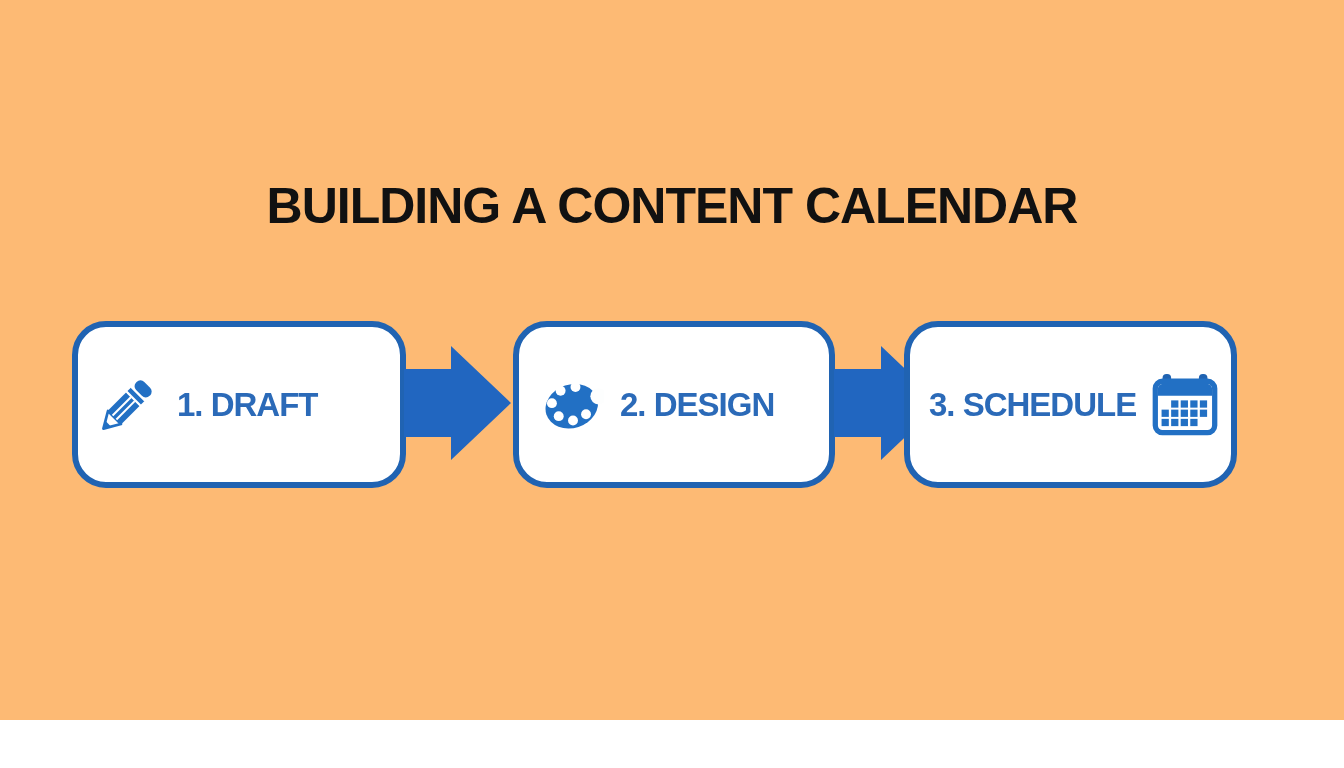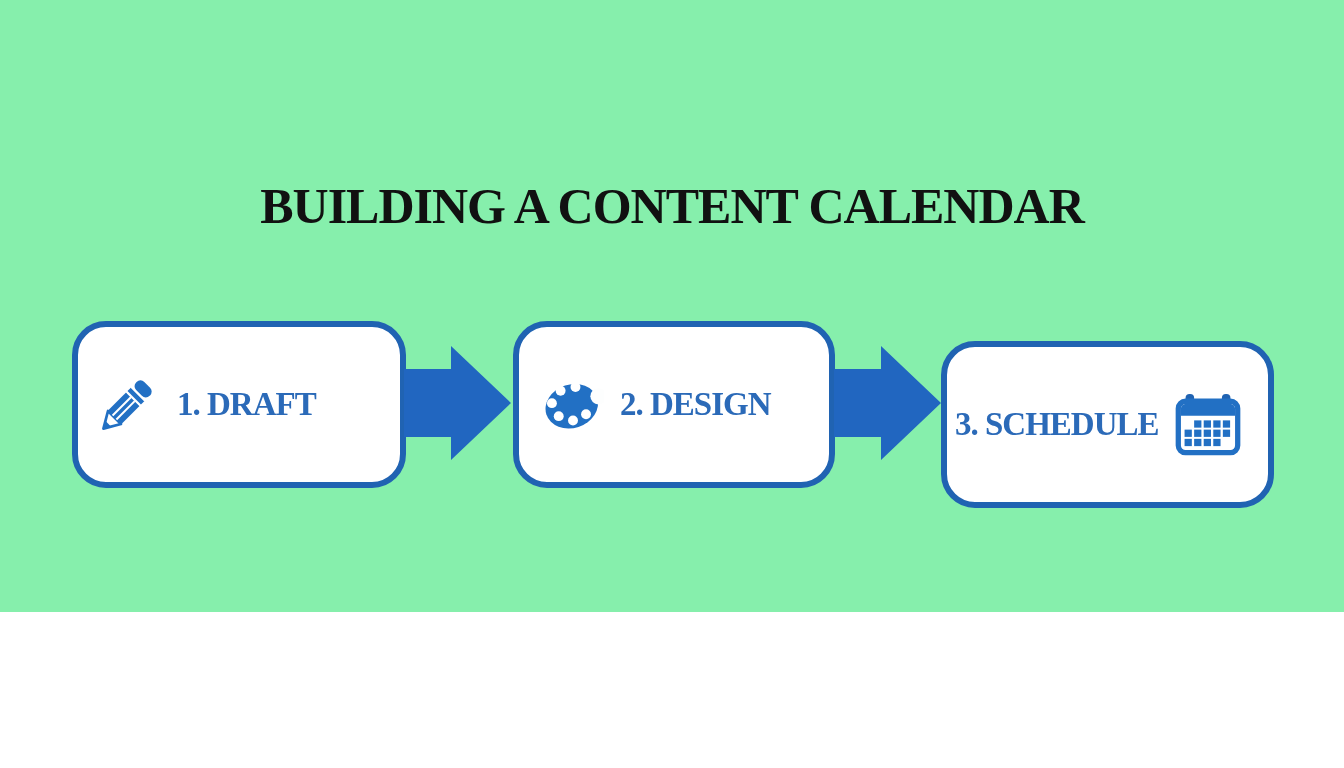--- a/index.html
+++ b/index.html
@@ -1,22 +1,22 @@
 <!DOCTYPE html>
 <html><head>
 <meta charset="utf-8">
 <style>
   html, body { margin: 0; padding: 0; }
   .page {
     position: relative;
     width: 1344px;
-    height: 612px;
-    background: #86efac;
+    height: 720px;
+    background: #fdba74;
     overflow: hidden;
-    font-family: Liberation Serif, serif;
+    font-family: Liberation Sans, sans-serif;
   }
   .title {
     position: absolute;
     left: 0; right: 0;
     top: 181px;
     margin: 0;
     text-align: center;
     font-size: 50px;
     line-height: 50px;
     font-weight: 700;
@@ -33,21 +33,21 @@
     border: 6px solid #2063b2;
     border-radius: 34px;
     display: flex;
     align-items: center;
     justify-content: flex-start;
     gap: 16px;
     padding-left: 15px;
   }
   #step-box-1 { left: 72px;  width: 334px; }
   #step-box-2 { left: 513px; width: 322px; padding-left: 23px; }
-  #step-box-3 { left: 941px; width: 333px; padding-left: 8px; margin-top: 20px; }
+  #step-box-3 { left: 904px; width: 333px; padding-left: 19px; }
   .step-label {
     font-weight: 700;
     font-size: 33px;
     letter-spacing: -1px;
     color: #2b6ab8;
     white-space: nowrap;
   }
   .icon { display: inline-block; line-height: 0; flex: 0 0 auto; }
   .icon svg { display: block; }
   .icon-pencil   { width: 68px; height: 68px; }

